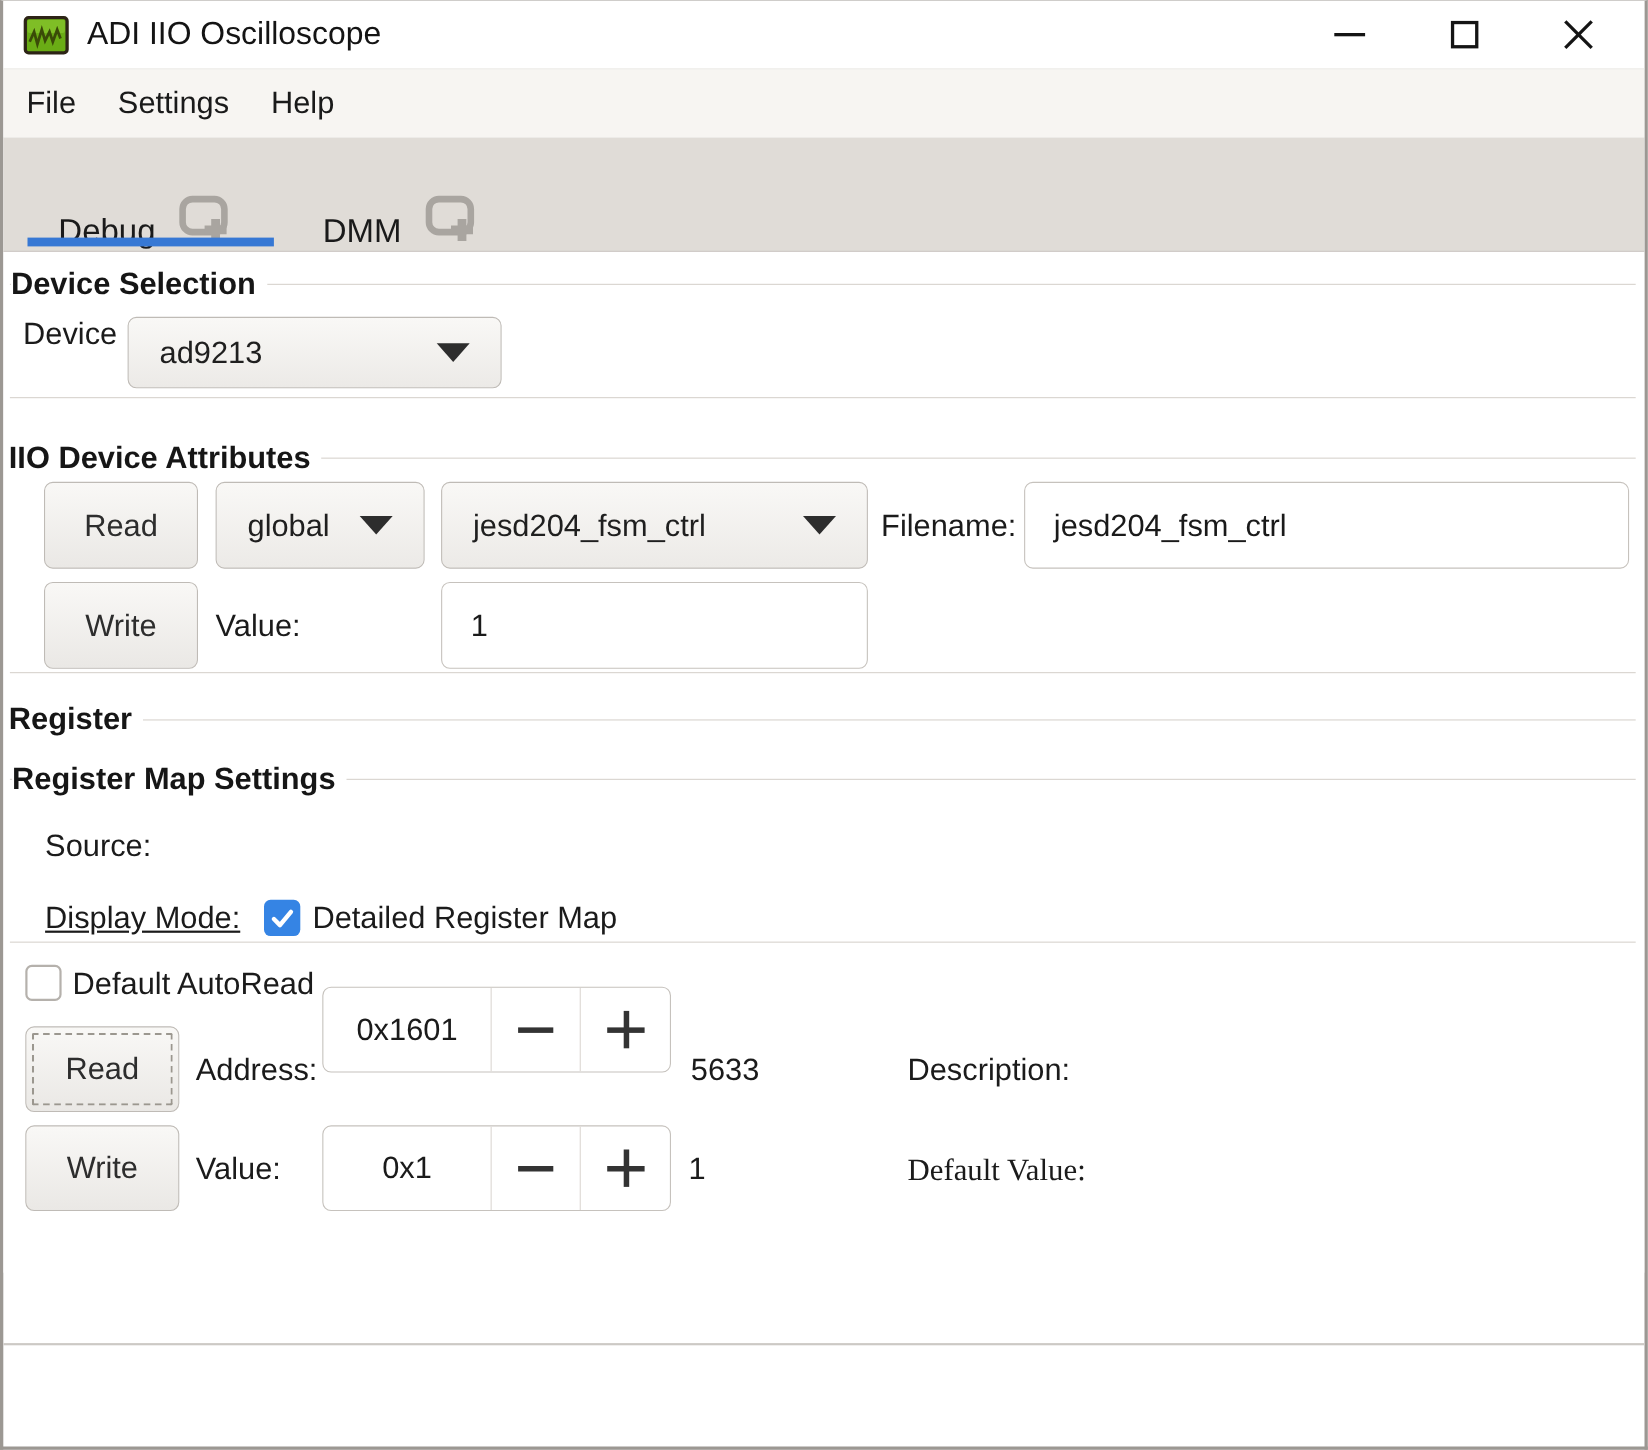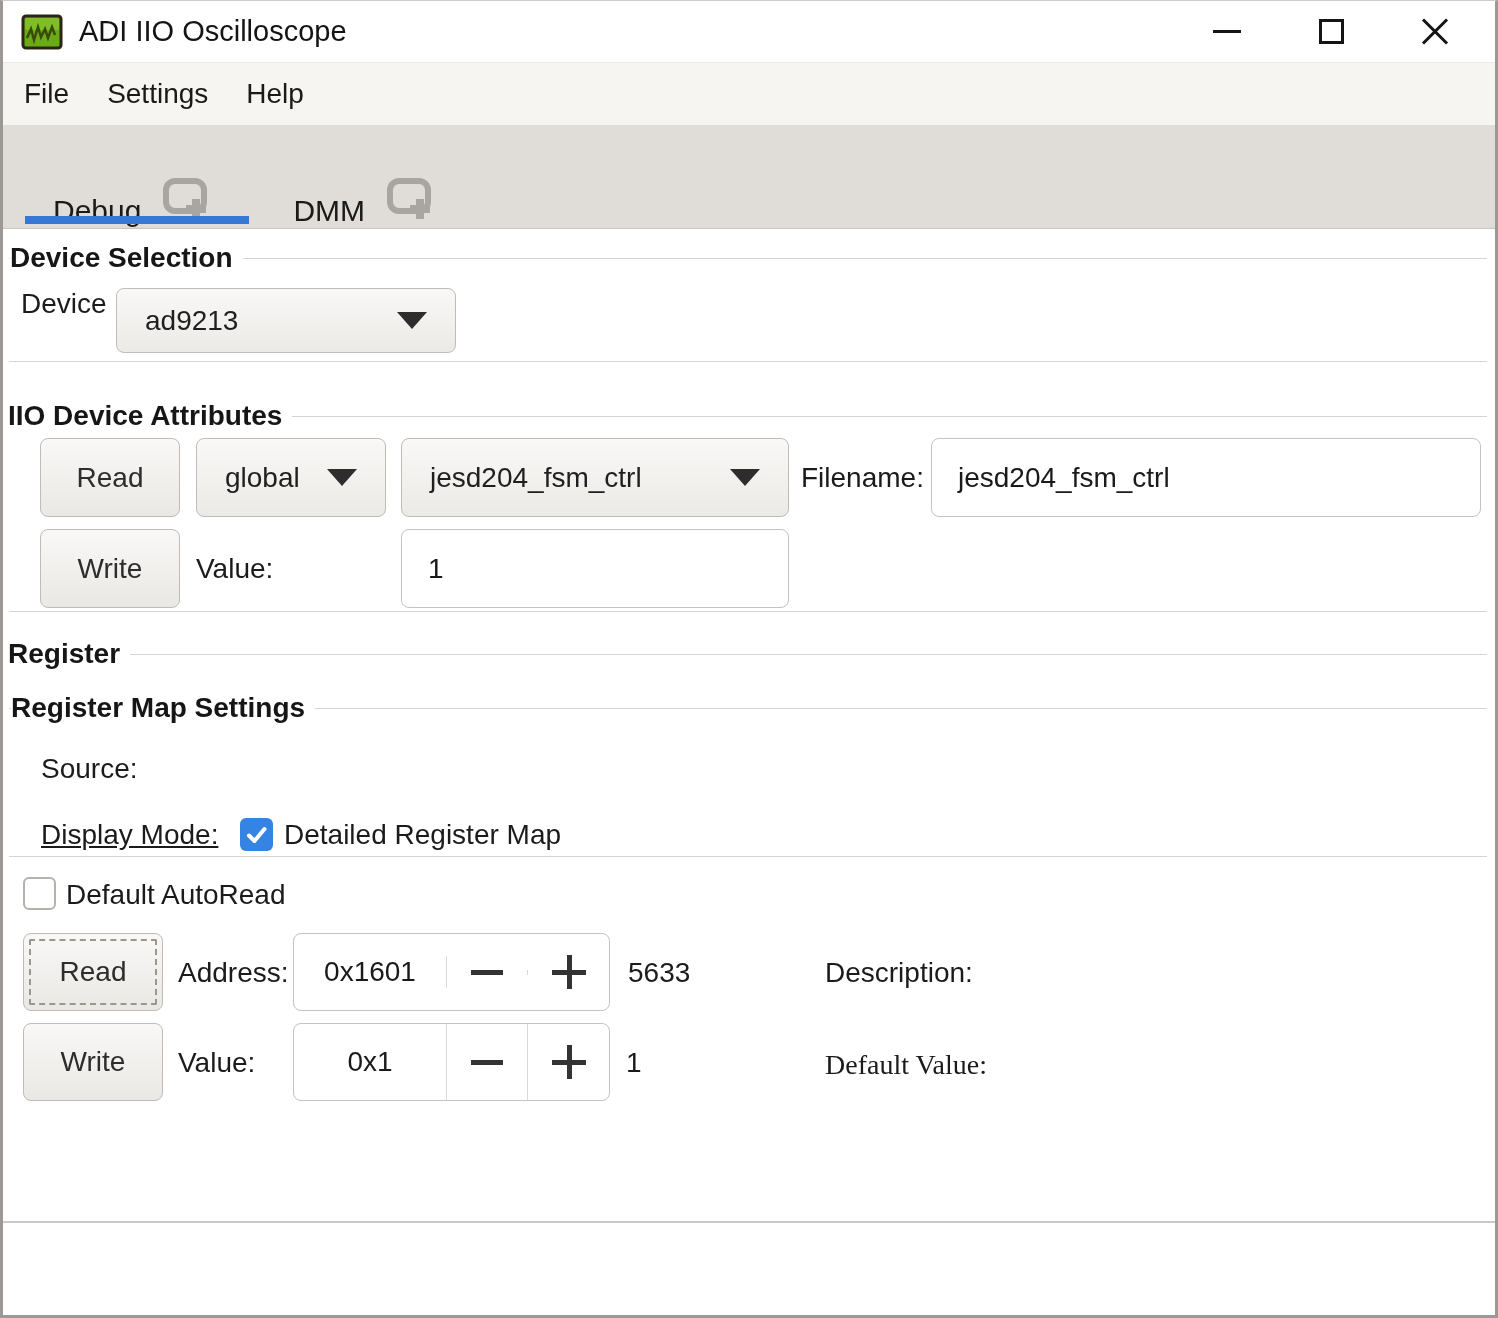--- a/index.html
+++ b/index.html
@@ -161,21 +161,21 @@
     </div>
     <span class="label" style="left:281px; top:591px;">Detailed Register Map</span>
 
     <div class="hline" style="top:627px;"></div>
 
     <div class="checkbox unchecked" style="left:20px; top:648px;"></div>
     <span class="label" style="left:63px; top:651px;">Default AutoRead</span>
 
     <div class="btn btn-focus" style="left:20px; top:704px; width:140px; height:78px;">Read</div>
     <span class="label" style="left:175px; top:729px;">Address:</span>
-    <div class="spin" style="left:290px; top:704px; width:317px; height:78px;align-items:center;">
+    <div class="spin" style="left:290px; top:668px; width:317px; height:78px;">
       <div class="spin-value">0x1601</div>
       <div class="spin-btn minus">
           <div class="icon-minus"></div>
         </div>
       <div class="spin-btn">
           <div class="icon-plus"></div>
         </div>
     </div>
     <span class="label" style="left:625px; top:729px;">5633</span>
     <span class="label" style="left:822px; top:729px;">Description:</span>

